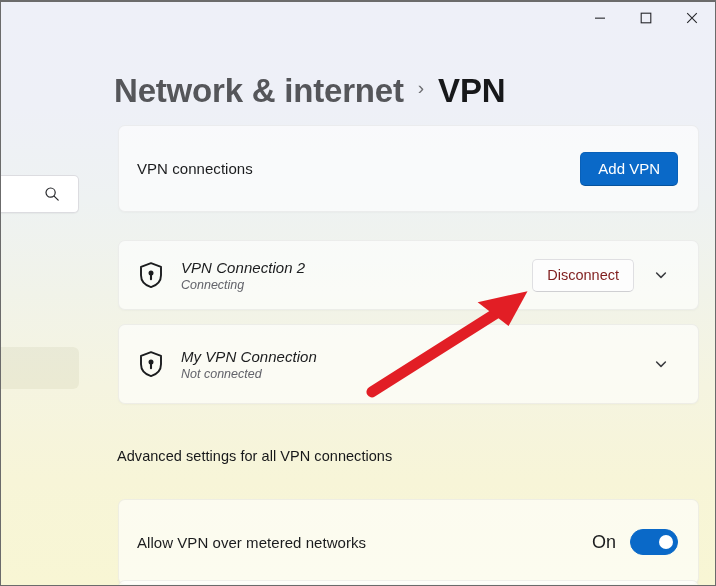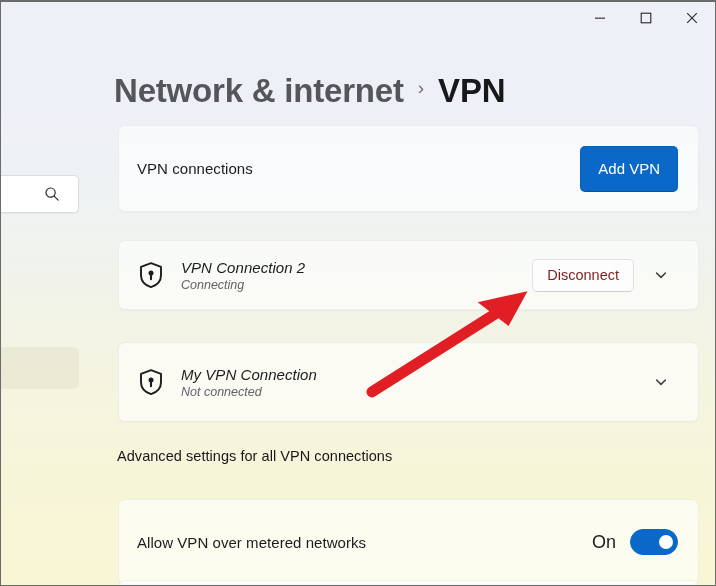--- a/index.html
+++ b/index.html
@@ -117,21 +117,21 @@
     position: absolute;
     left: 117px;
     width: 581px;
     background: rgba(255,255,255,0.62);
     border: 1px solid rgba(0,0,0,0.055);
     border-radius: 7px;
     box-shadow: 0 1px 2px rgba(0,0,0,0.028);
   }
   #card-header     { top: 123px; height: 87px; }
   #card-conn-1     { top: 238px; height: 70px; }
-  #card-conn-2     { top: 340px; height: 80px; }
+  #card-conn-2     { top: 322px; height: 80px; }
   #card-metered    { top: 497px; height: 86px; }
   #card-partial    { top: 578px; height: 30px; }
 
   .card-row {
     position: absolute;
     inset: 0;
     display: flex;
     align-items: center;
     padding: 0 20px 0 18px;
   }
@@ -147,21 +147,21 @@
   
   .btn-accent {
     background: #0a69c8;
     color: #ffffff;
     font-size: 15px;
     font-family: "Liberation Sans", sans-serif;
     border: 1px solid rgba(0,0,0,0.08);
     border-bottom-color: rgba(0,0,0,0.22);
     border-radius: 5px;
     padding: 0 17px;
-    height: 46px;
+    height: 34px;
     line-height: 32px;
     cursor: default;
     white-space: nowrap;
   }
 
   
   .btn-std {
     background: #fdfdfd;
     color: #7f1d1d;
     font-size: 14.5px;

